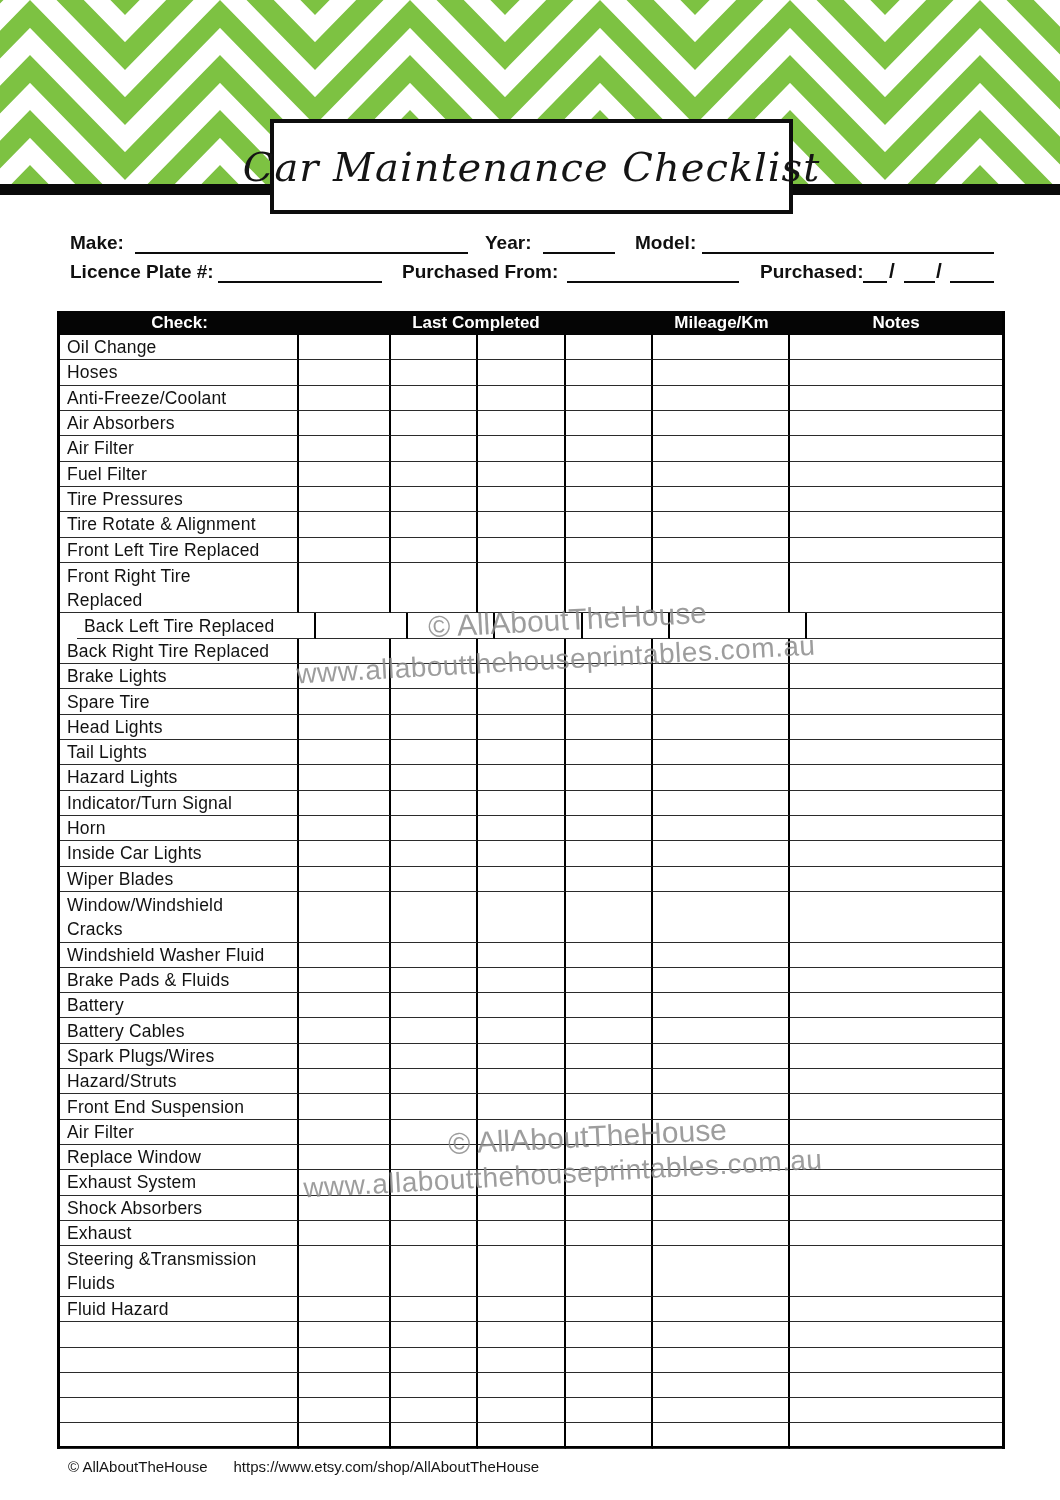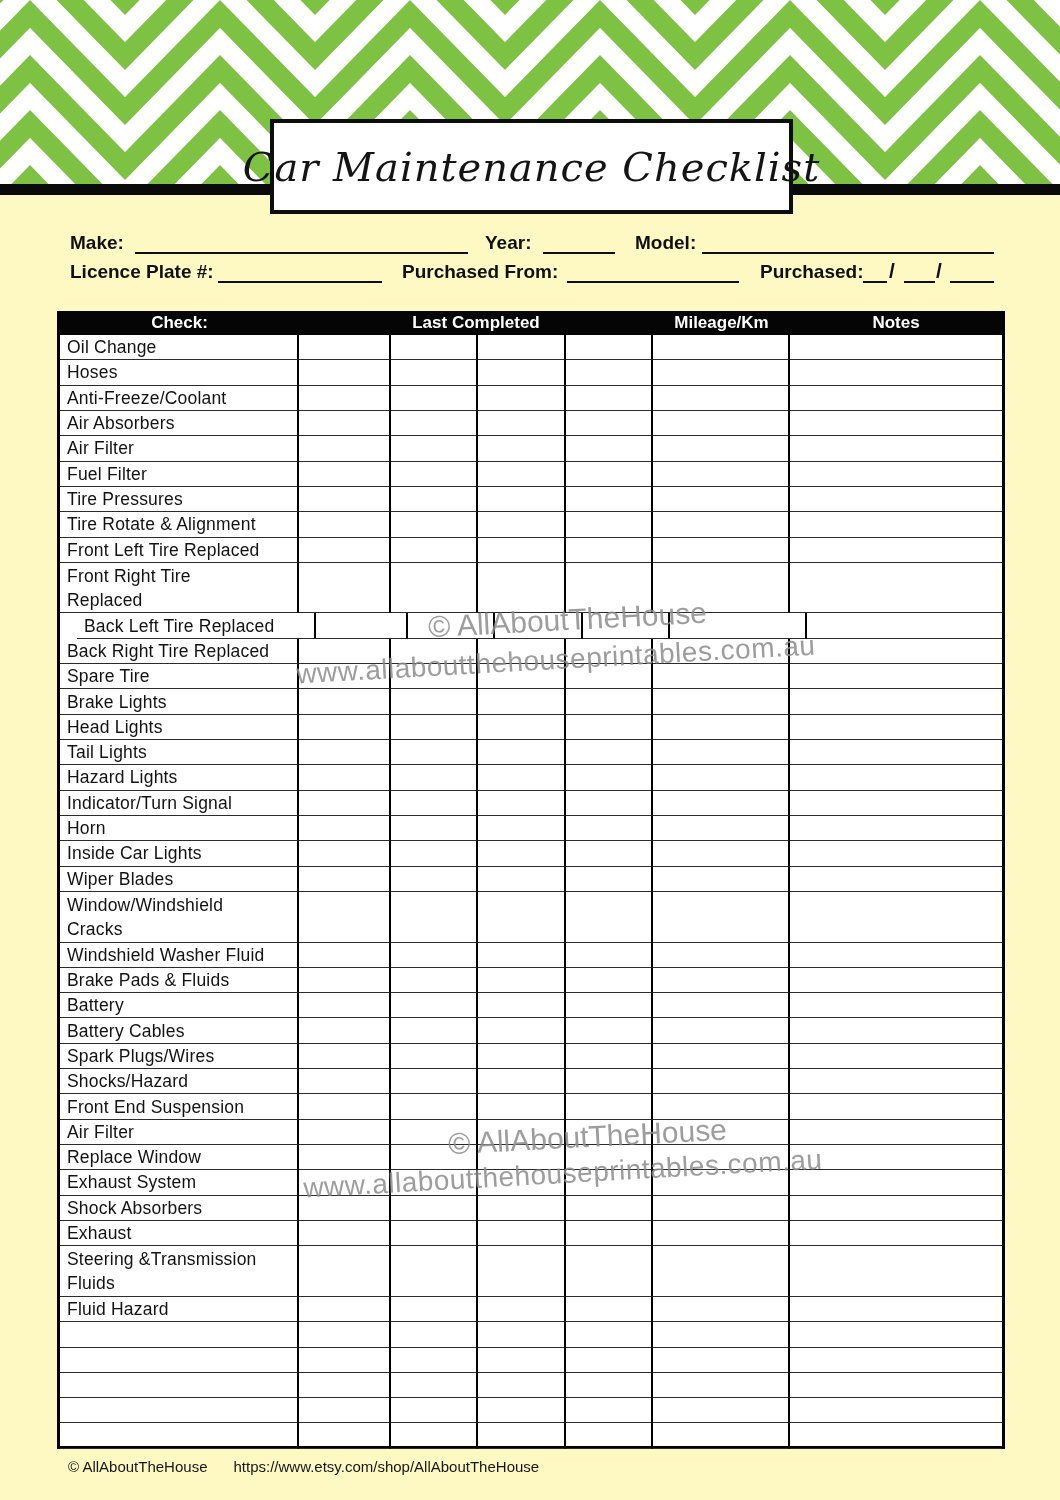--- a/index.html
+++ b/index.html
@@ -1,18 +1,18 @@
 <!DOCTYPE html>
 <html><head>
 <meta charset="utf-8">
 <style>
   html,body{margin:0;padding:0;background:#e8e8e8;}
   .page{
     position:relative;width:1060px;height:1500px;margin:0 auto;
-    background:#fef9c3;overflow:hidden;
+    background:#ffffff;overflow:hidden;
     font-family:"Liberation Sans",sans-serif;color:#111;
   }
   
   .chevron-wrap{position:absolute;left:0;top:0;width:1060px;height:184px;overflow:hidden;}
   .black-bar{position:absolute;left:0;top:184px;width:1060px;height:11px;background:#0a0a0a;}
   .title-box{
     position:absolute;left:270px;top:119px;width:523px;height:95px;
     background:#ffffff;border:4px solid #0d0d0d;box-sizing:border-box;
     display:flex;align-items:center;justify-content:center;z-index:3;
   }
@@ -208,30 +208,30 @@
         <div class="trow" style="height: 25.32px;">
           <div class="tcell label">Back Right Tire Replaced</div>
           <div class="tcell"></div>
           <div class="tcell"></div>
           <div class="tcell"></div>
           <div class="tcell"></div>
           <div class="tcell"></div>
           <div class="tcell"></div>
         </div>
         <div class="trow" style="height: 25.32px;">
+          <div class="tcell label">Brake Lights</div>
+          <div class="tcell"></div>
+          <div class="tcell"></div>
+          <div class="tcell"></div>
+          <div class="tcell"></div>
+          <div class="tcell"></div>
+          <div class="tcell"></div>
+        </div>
+        <div class="trow" style="height: 25.32px;">
           <div class="tcell label">Spare Tire</div>
-          <div class="tcell"></div>
-          <div class="tcell"></div>
-          <div class="tcell"></div>
-          <div class="tcell"></div>
-          <div class="tcell"></div>
-          <div class="tcell"></div>
-        </div>
-        <div class="trow" style="height: 25.32px;">
-          <div class="tcell label">Brake Lights</div>
           <div class="tcell"></div>
           <div class="tcell"></div>
           <div class="tcell"></div>
           <div class="tcell"></div>
           <div class="tcell"></div>
           <div class="tcell"></div>
         </div>
         <div class="trow" style="height: 25.32px;">
           <div class="tcell label">Head Lights</div>
           <div class="tcell"></div>
@@ -344,21 +344,21 @@
         <div class="trow" style="height: 25.32px;">
           <div class="tcell label">Spark Plugs/Wires</div>
           <div class="tcell"></div>
           <div class="tcell"></div>
           <div class="tcell"></div>
           <div class="tcell"></div>
           <div class="tcell"></div>
           <div class="tcell"></div>
         </div>
         <div class="trow" style="height: 25.32px;">
-          <div class="tcell label">Shocks/Hazard</div>
+          <div class="tcell label">Hazard/Struts</div>
           <div class="tcell"></div>
           <div class="tcell"></div>
           <div class="tcell"></div>
           <div class="tcell"></div>
           <div class="tcell"></div>
           <div class="tcell"></div>
         </div>
         <div class="trow" style="height: 25.32px;">
           <div class="tcell label">Front End Suspension</div>
           <div class="tcell"></div>

